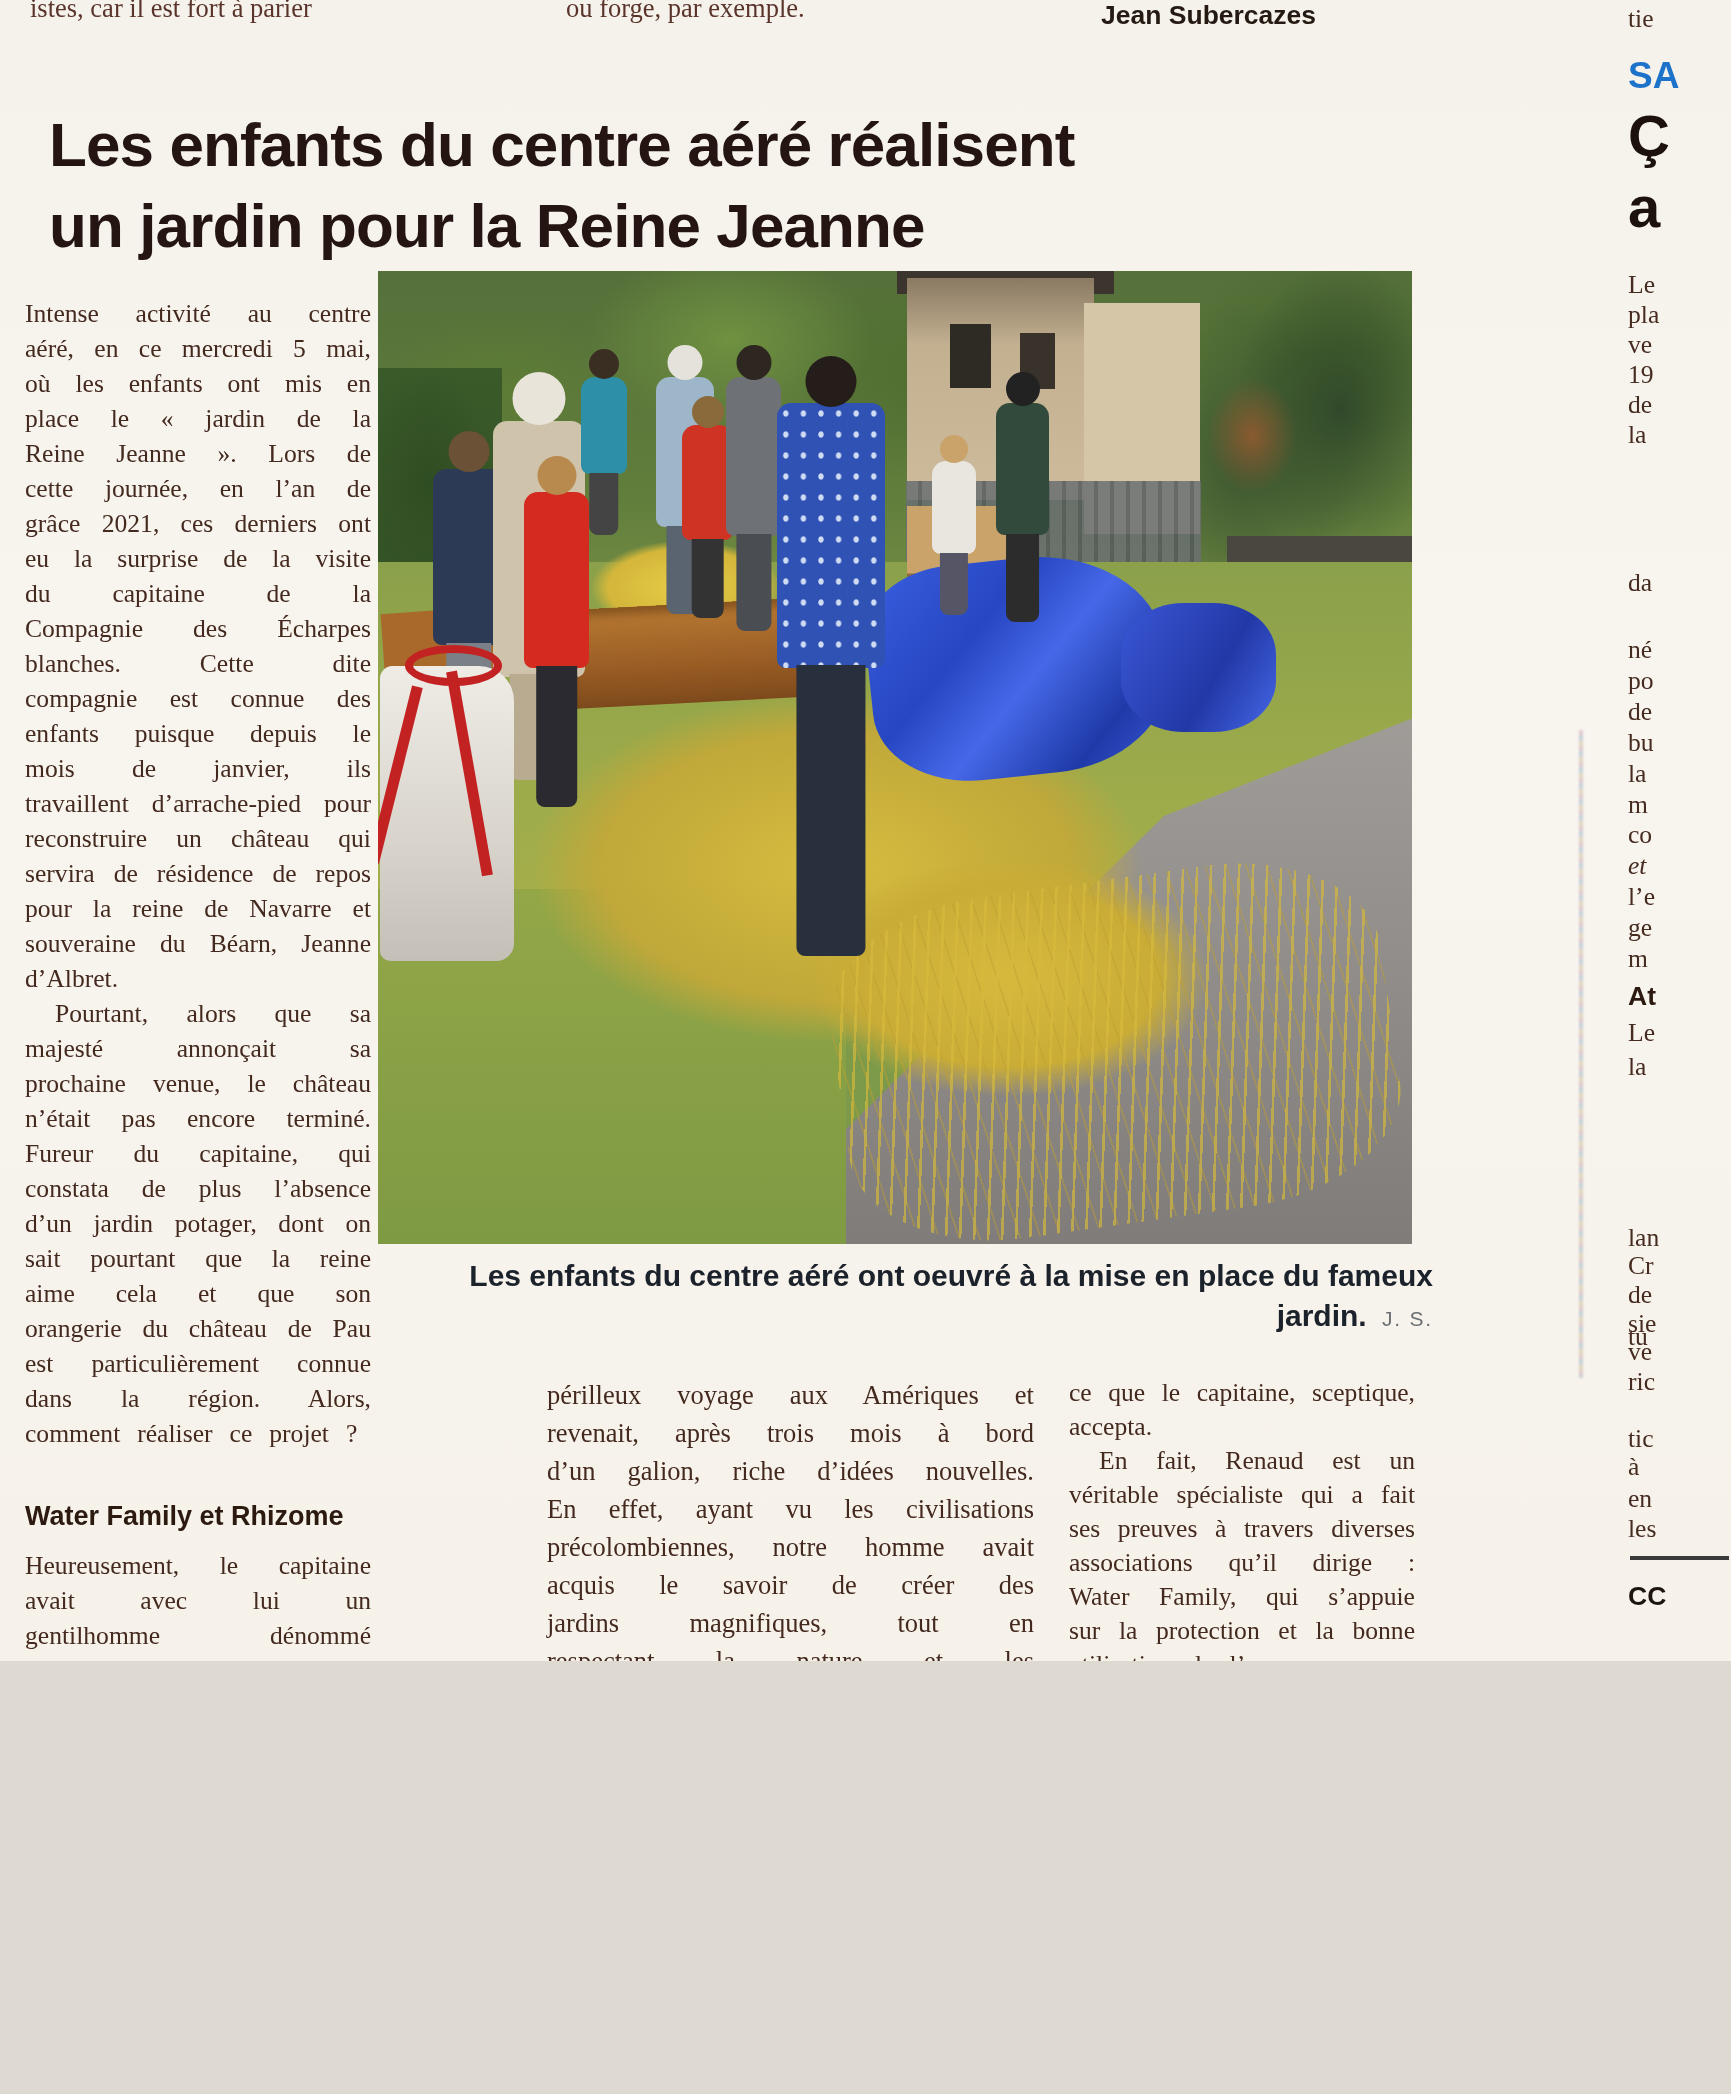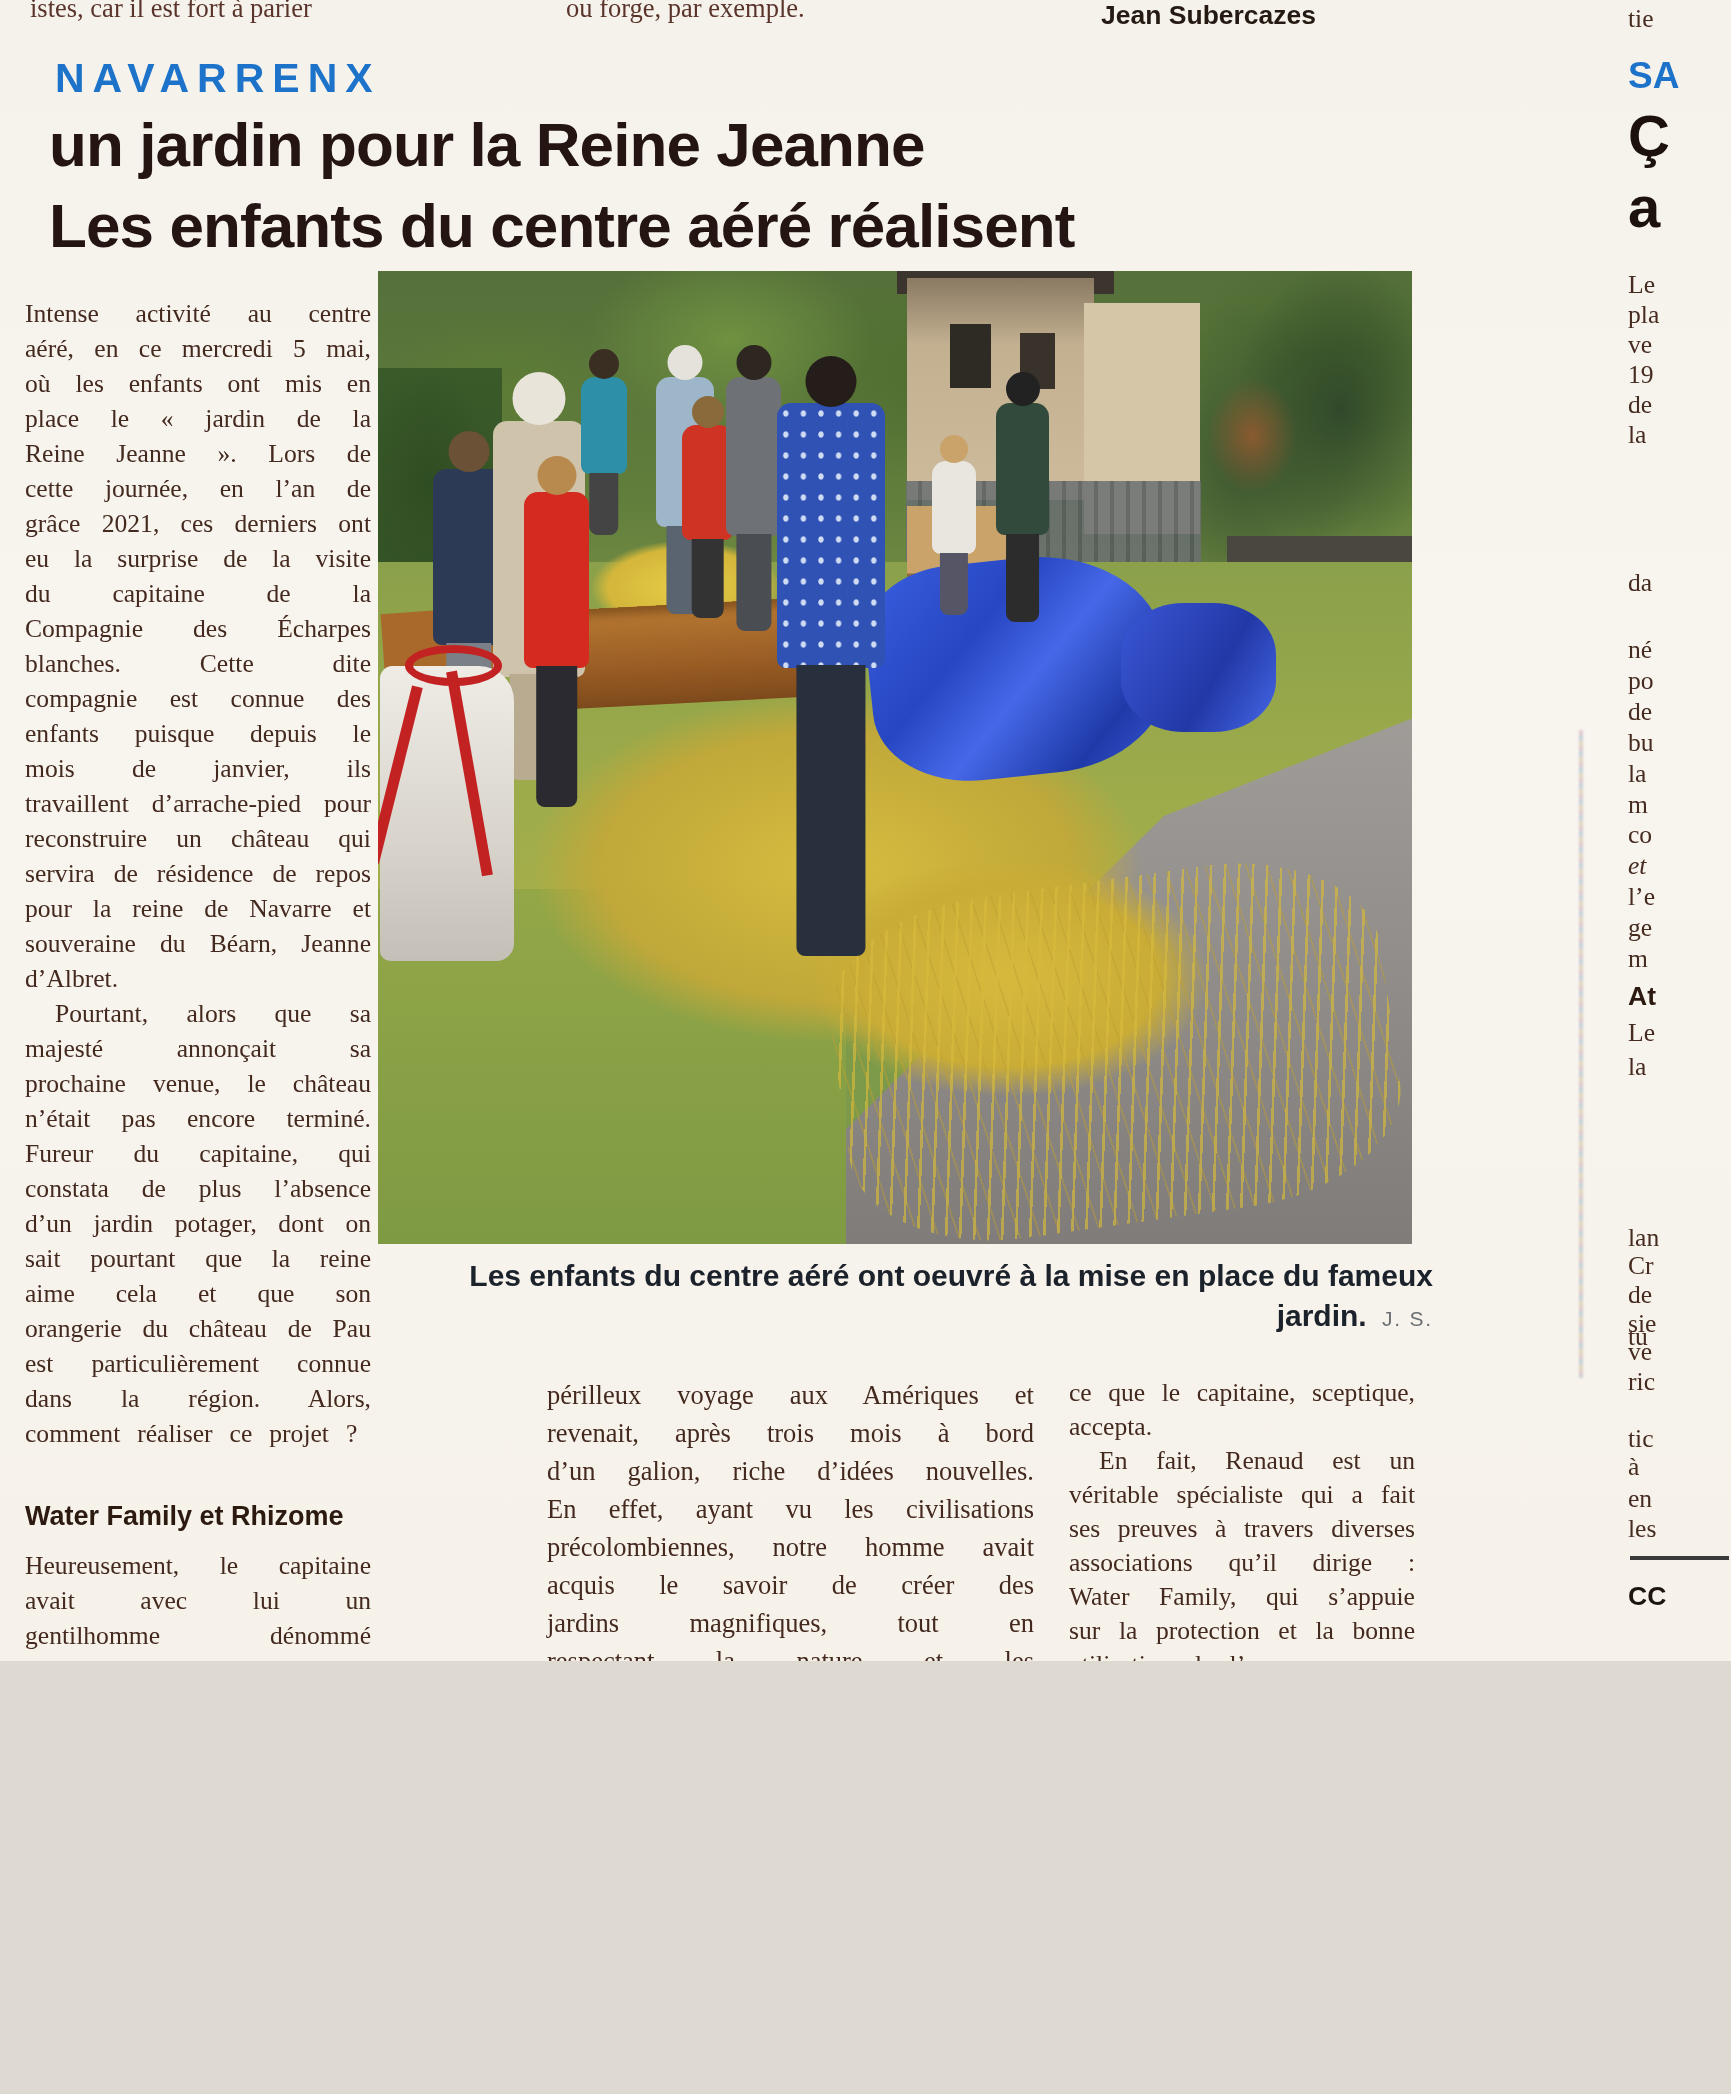--- a/index.html
+++ b/index.html
@@ -134,24 +134,23 @@
 </style>
 </head>
 <body>
 
 <div class="page">
 
   <div class="abs top-frag top-frag-left">istes, car il est fort à parier</div>
   <div class="abs top-frag top-frag-center">ou forge, par exemple.</div>
   <div class="abs byline-top">Jean Subercazes</div>
 
-  <div class="abs kicker">NAVARRENX</div>
   <div class="abs headline">
+    <div>Les enfants du centre aéré réalisent</div>
     <div>un jardin pour la Reine Jeanne</div>
-    <div>Les enfants du centre aéré réalisent</div>
   </div>
 
   <div class="col col-left">
     <p>Intense activité au centre aéré, en ce mercredi 5 mai, où les enfants ont mis en place le « jardin de la Reine Jeanne ». Lors de cette journée, en l’an de grâce 2021, ces derniers ont eu la surprise de la visite du capitaine de la Compagnie des Écharpes blanches. Cette dite compagnie est connue des enfants puisque depuis le mois de janvier, ils travaillent d’arrache-pied pour reconstruire un château qui servira de résidence de repos pour la reine de Navarre et souveraine du Béarn, Jeanne d’Albret.</p>
     <p>Pourtant, alors que sa majesté annonçait sa prochaine venue, le château n’était pas encore terminé. Fureur du capitaine, qui constata de plus l’absence d’un jardin potager, dont on sait pourtant que la reine aime cela et que son orangerie du château de Pau est particulièrement connue dans la région. Alors, comment réaliser ce projet ?</p>
     <div class="subhead">Water Family et Rhizome</div>
     <p>Heureusement, le capitaine avait avec lui un gentilhomme dénommé Renaud, accompagné de sa collaboratrice d’origine italienne et justement propre cousine de Fabricio Siciliano, l’architecte des remparts de Navarrenx, sans compter les deux jeunes apprentis : la dame Emma-Louise et le gentilhomme Ethan. Renaud venait de rentrer d’un</p>
   </div>
 
   <div class="abs photo">

